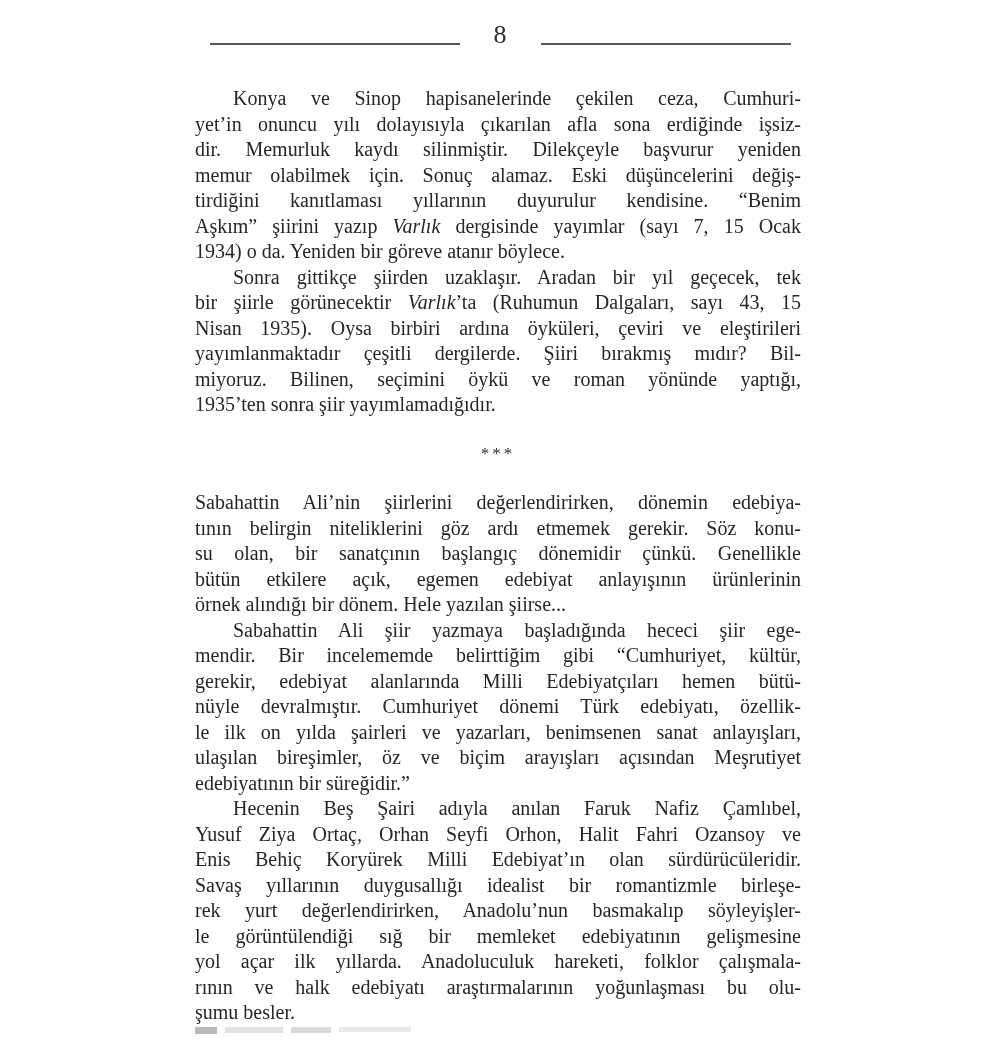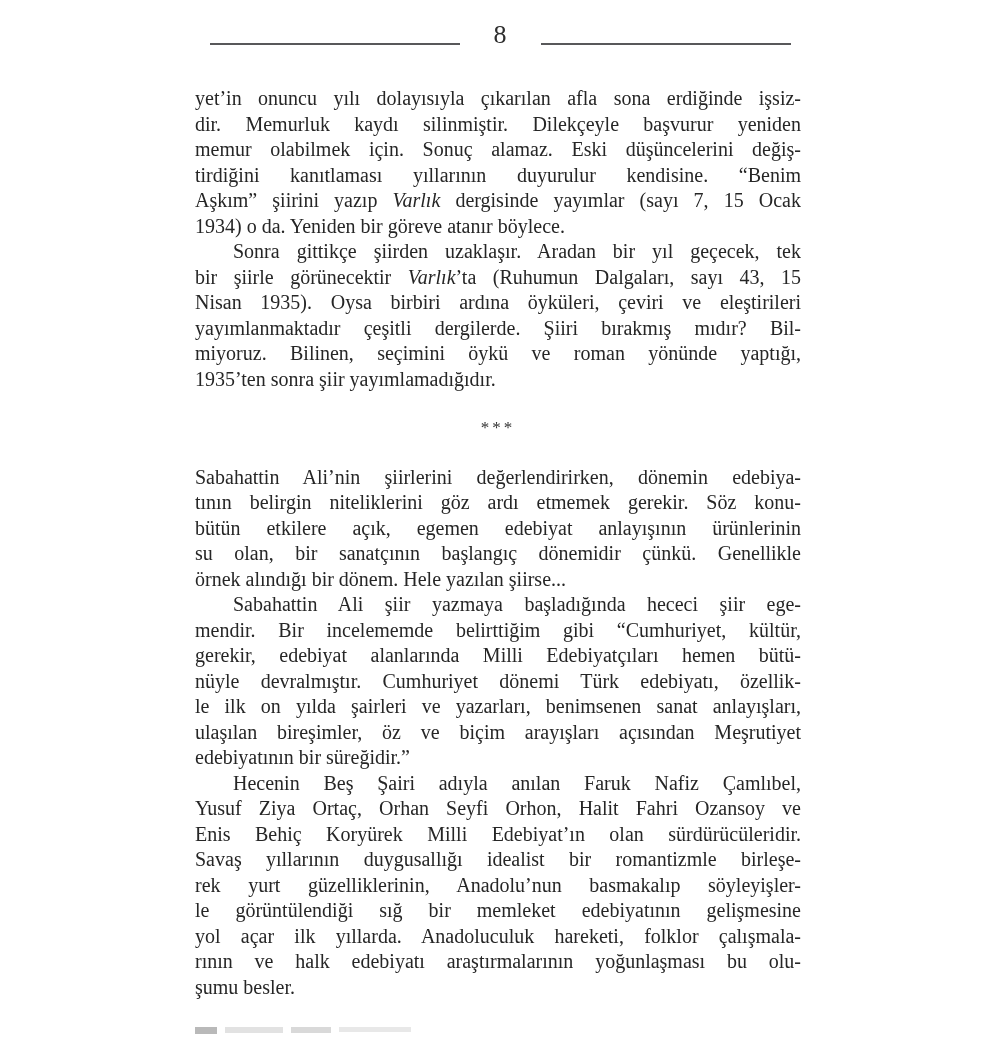--- a/index.html
+++ b/index.html
@@ -70,58 +70,59 @@
 <div class="page">
 
   <div class="page-header">
     <div class="rule"></div>
     <div class="page-number">8</div>
     <div class="rule"></div>
   </div>
 
   <div class="text-block">
       <div class="para indent">
+        <div class="line first"><span>Konya ve Sinop hapisanelerinde çekilen ceza, Cumhuri-</span></div>
         <div class="line"><span>yet’in onuncu yılı dolayısıyla çıkarılan afla sona erdiğinde işsiz-</span></div>
         <div class="line"><span>dir. Memurluk kaydı silinmiştir. Dilekçeyle başvurur yeniden</span></div>
         <div class="line"><span>memur olabilmek için. Sonuç alamaz. Eski düşüncelerini değiş-</span></div>
         <div class="line"><span>tirdiğini kanıtlaması yıllarının duyurulur kendisine. “Benim</span></div>
         <div class="line"><span>Aşkım” şiirini yazıp </span><i>Varlık</i><span> dergisinde yayımlar (sayı 7, 15 Ocak</span></div>
         <div class="line last"><span>1934) o da. Yeniden bir göreve atanır böylece.</span></div>
       </div>
       <div class="para indent">
         <div class="line first"><span>Sonra gittikçe şiirden uzaklaşır. Aradan bir yıl geçecek, tek</span></div>
         <div class="line"><span>bir şiirle görünecektir </span><i>Varlık</i><span>’ta (Ruhumun Dalgaları, sayı 43, 15</span></div>
         <div class="line"><span>Nisan 1935). Oysa birbiri ardına öyküleri, çeviri ve eleştirileri</span></div>
         <div class="line"><span>yayımlanmaktadır çeşitli dergilerde. Şiiri bırakmış mıdır? Bil-</span></div>
         <div class="line"><span>miyoruz. Bilinen, seçimini öykü ve roman yönünde yaptığı,</span></div>
         <div class="line last"><span>1935’ten sonra şiir yayımlamadığıdır.</span></div>
       </div>
       <div class="separator">***</div>
       <div class="para">
         <div class="line first"><span>Sabahattin Ali’nin şiirlerini değerlendirirken, dönemin edebiya-</span></div>
         <div class="line"><span>tının belirgin niteliklerini göz ardı etmemek gerekir. Söz konu-</span></div>
+        <div class="line"><span>su olan, bir sanatçının başlangıç dönemidir çünkü. Genellikle</span></div>
         <div class="line"><span>bütün etkilere açık, egemen edebiyat anlayışının ürünlerinin</span></div>
-        <div class="line"><span>su olan, bir sanatçının başlangıç dönemidir çünkü. Genellikle</span></div>
         <div class="line last"><span>örnek alındığı bir dönem. Hele yazılan şiirse...</span></div>
       </div>
       <div class="para indent">
         <div class="line first"><span>Sabahattin Ali şiir yazmaya başladığında hececi şiir ege-</span></div>
         <div class="line"><span>mendir. Bir incelememde belirttiğim gibi “Cumhuriyet, kültür,</span></div>
         <div class="line"><span>gerekir, edebiyat alanlarında Milli Edebiyatçıları hemen bütü-</span></div>
         <div class="line"><span>nüyle devralmıştır. Cumhuriyet dönemi Türk edebiyatı, özellik-</span></div>
         <div class="line"><span>le ilk on yılda şairleri ve yazarları, benimsenen sanat anlayışları,</span></div>
         <div class="line"><span>ulaşılan bireşimler, öz ve biçim arayışları açısından Meşrutiyet</span></div>
         <div class="line last"><span>edebiyatının bir süreğidir.”</span></div>
       </div>
       <div class="para indent">
         <div class="line first"><span>Hecenin Beş Şairi adıyla anılan Faruk Nafiz Çamlıbel,</span></div>
         <div class="line"><span>Yusuf Ziya Ortaç, Orhan Seyfi Orhon, Halit Fahri Ozansoy ve</span></div>
         <div class="line"><span>Enis Behiç Koryürek Milli Edebiyat’ın olan sürdürücüleridir.</span></div>
         <div class="line"><span>Savaş yıllarının duygusallığı idealist bir romantizmle birleşe-</span></div>
-        <div class="line"><span>rek yurt güzelliklerinin, Anadolu’nun basmakalıp söyleyişler-</span></div>
+        <div class="line"><span>rek yurt değerlendirirken, Anadolu’nun basmakalıp söyleyişler-</span></div>
         <div class="line"><span>le görüntülendiği sığ bir memleket edebiyatının gelişmesine</span></div>
         <div class="line"><span>yol açar ilk yıllarda. Anadoluculuk hareketi, folklor çalışmala-</span></div>
         <div class="line"><span>rının ve halk edebiyatı araştırmalarının yoğunlaşması bu olu-</span></div>
         <div class="line last"><span>şumu besler.</span></div>
       </div>
     </div>
 
   <div class="scan-artifact">
     <span class="art-1"></span>
     <span class="art-2"></span>

